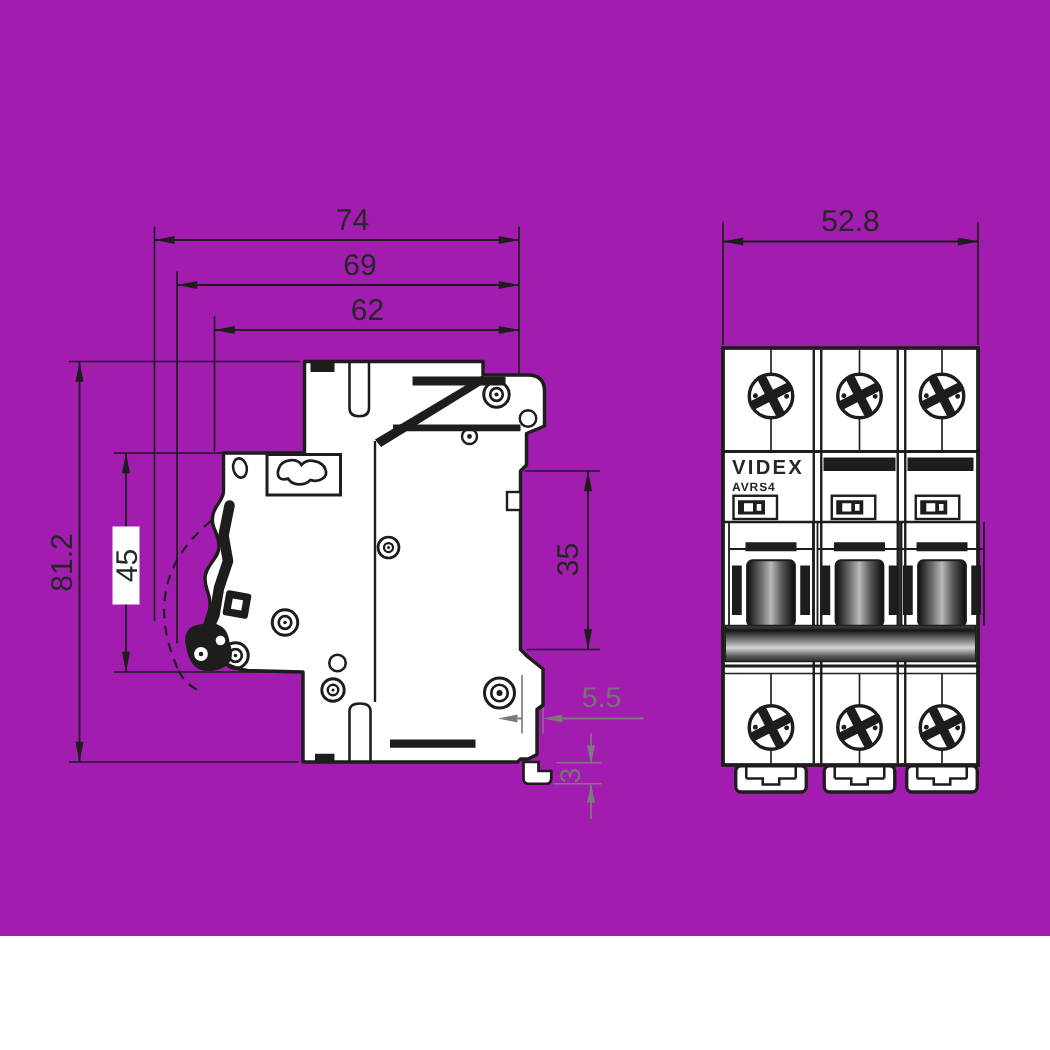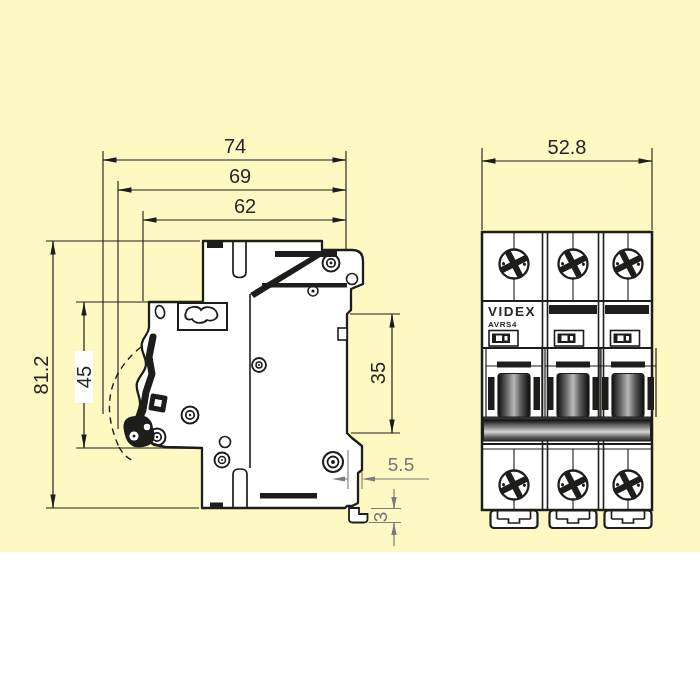--- a/index.html
+++ b/index.html
@@ -1,16 +1,16 @@
 <!DOCTYPE html>
 <html><head>
 <meta charset="utf-8">
 <style>
   html,body{margin:0;padding:0;background:#ffffff;}
-  #canvas{position:relative;width:700px;height:552px;background:#fef9c3;overflow:hidden;}
+  #canvas{position:relative;width:700px;height:624px;background:#a21caf;overflow:hidden;}
   svg{display:block;}
   text{font-family:"Liberation Sans", sans-serif;fill:#262626;}
   .dimtxt{font-size:20px;}
   .graytxt{font-size:19px;fill:#757575;}
   .brand{font-size:13.5px;font-weight:700;letter-spacing:1.5px;}
   .model{font-size:8px;font-weight:700;letter-spacing:0.6px;}
   .ln{stroke:#1d1d1b;fill:none;}
   .thin{stroke:#1d1d1b;stroke-width:1.1;fill:none;}
   .dim{stroke:#1d1d1b;stroke-width:1.2;fill:none;}
   .gthin{stroke:#7b7b7b;stroke-width:1.1;fill:none;}

